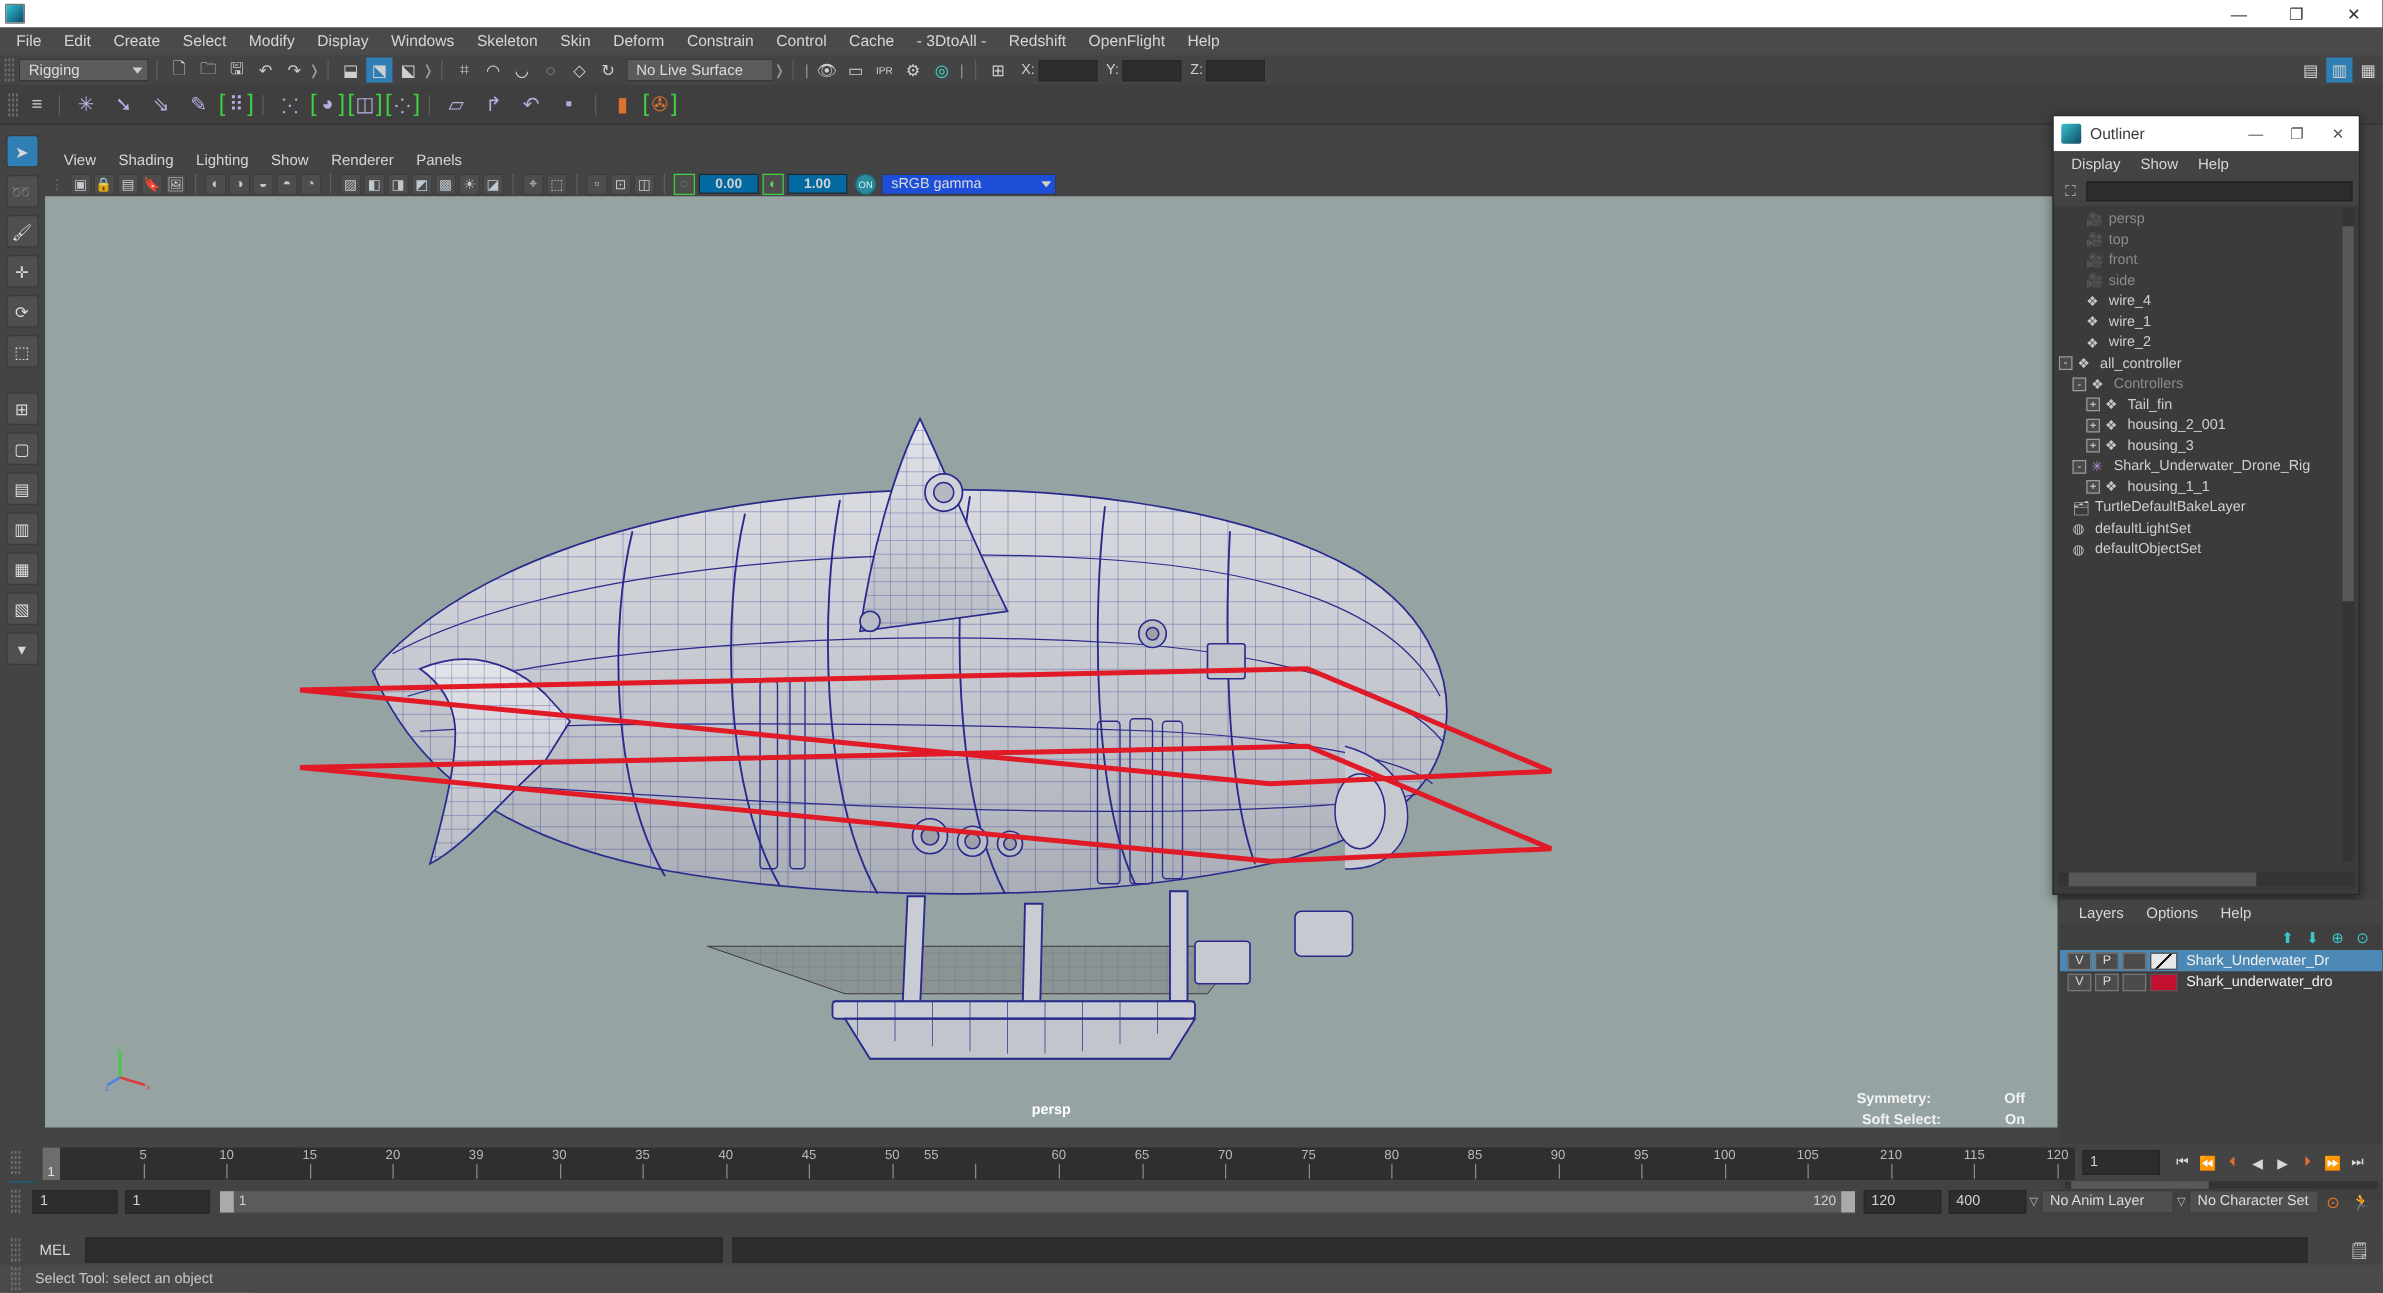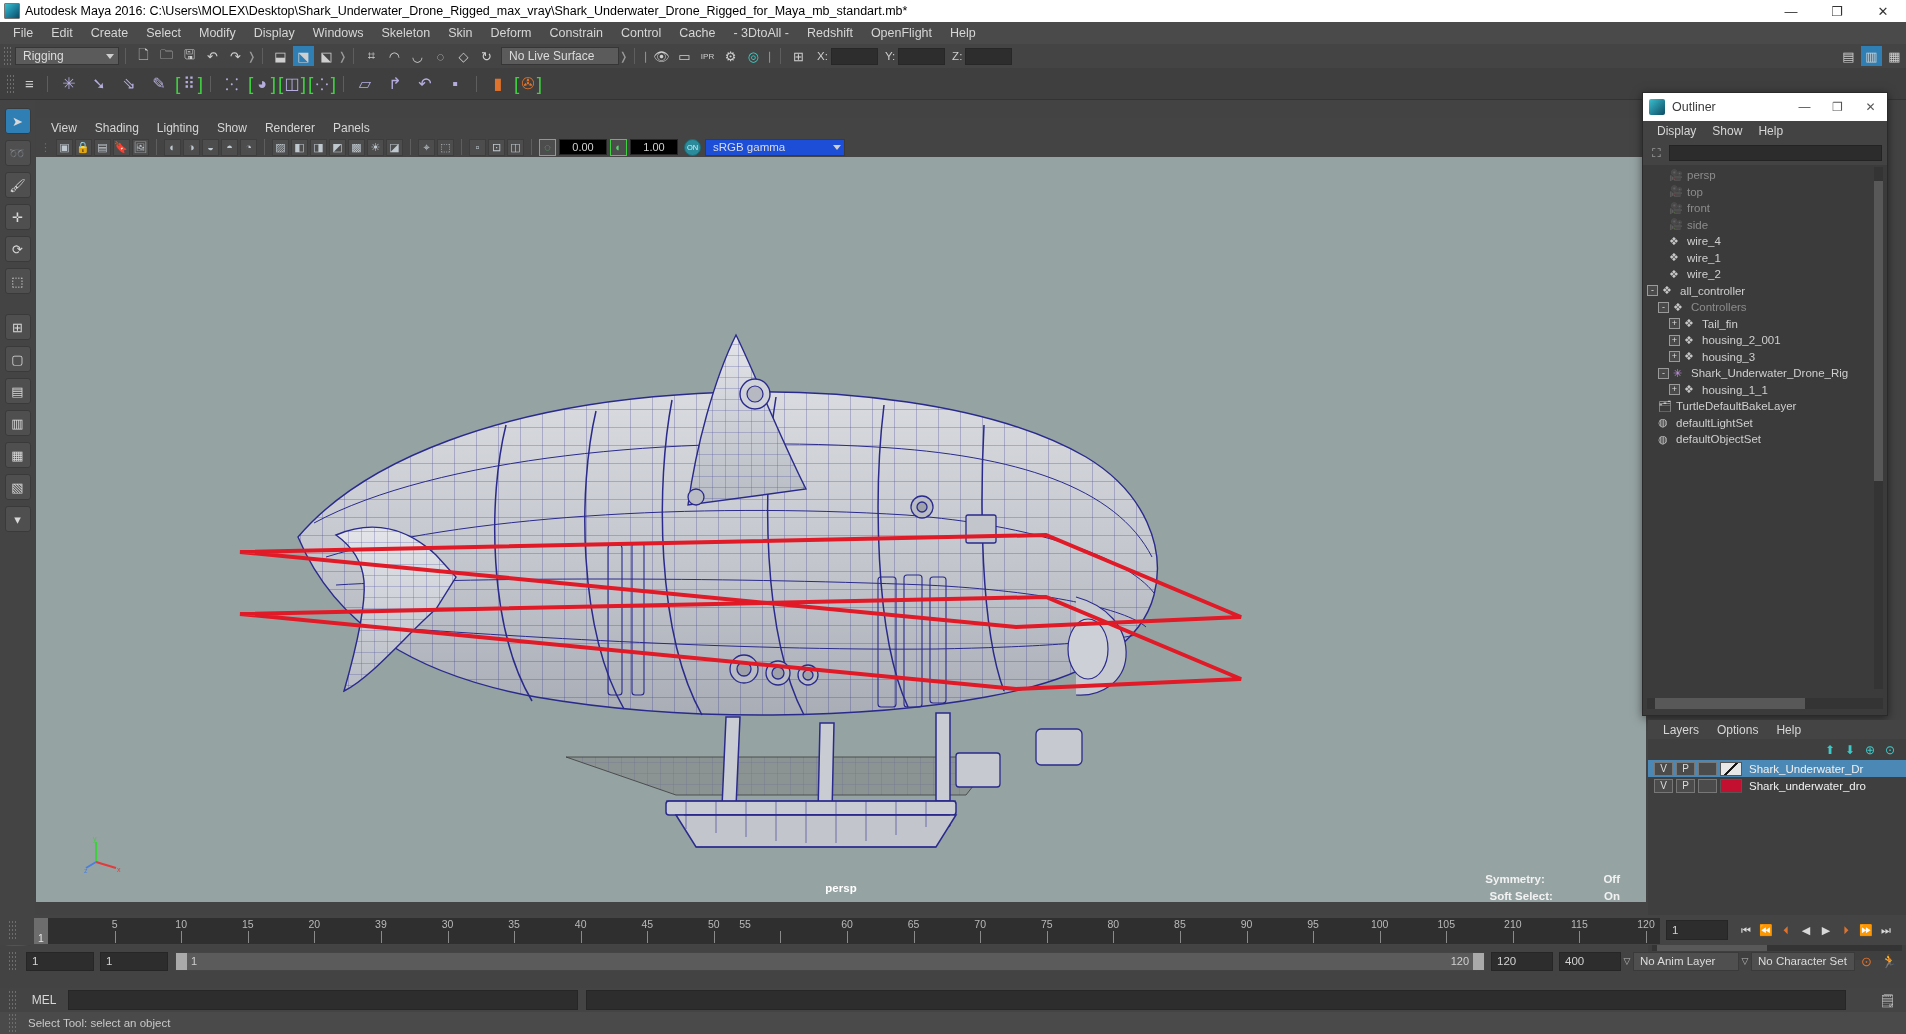--- a/index.html
+++ b/index.html
@@ -68,23 +68,23 @@
   
   .vpmenubar{ position:absolute; left:36px; top:118px; width:1610px; height:19px;
     background:#444; display:flex; align-items:center; padding-left:6px; }
   .vpmenubar span{ padding:1px 9px; font-size:12px; color:#d6d6d6; }
   .vptools{ position:absolute; left:36px; top:137px; width:1610px; height:20px;
     background:#444; display:flex; align-items:center; }
   .vtb{ width:17px;height:17px;margin:0 1px;display:flex;align-items:center;
     justify-content:center; color:#bfc8cf; font-size:11px; background:#4d4d4d;
     border:1px solid #3d3d3d; }
   .vtb.plain{ background:none;border:none; }
-  .vnum{ width:48px;height:16px;background:#000000;border:1px solid #262626;
+  .vnum{ width:48px;height:16px;background:#0369a1;border:1px solid #262626;
      color:#d2d2d2;font-size:11px;display:flex;align-items:center;
-     justify-content:center; margin:0 2px; }
+     justify-content:center; margin:0 2px;font-weight:bold; }
   .onbadge{ width:17px;height:17px;border-radius:50%;background:#2b8b9b;
     color:#cfefff;font-size:7.5px;display:flex;align-items:center;
     justify-content:center;margin:0 4px; border:1px solid #1d6b78;}
   .gammacombo{ height:17px; background:#1d4ed8; border:1px solid #3a3a3a;
     width:140px; display:flex;align-items:center;padding:0 3px 0 7px;
     font-size:11.5px;color:#dcdcdc;}
   .gammacombo .arw{ margin-left:auto;border-left:4px solid transparent;
     border-right:4px solid transparent;border-top:5px solid #cfcfcf;}
 
   
@@ -197,21 +197,20 @@
      color:#ddd;font-size:11.5px;padding:0 5px;outline:none;}
   .statusbar{ position:absolute; left:0; top:1012px; width:1906px; height:22px;
      background:#4a4a4a; display:flex; align-items:center; }
   .statusbar .st{ font-size:11.5px;color:#c8c8c8;margin-left:8px; }
 </style>
 </head>
 <body>
 
 <div class="titlebar">
   <div class="tb-icon"></div>
-  <div class="tb-text">Autodesk Maya 2016: C:\Users\MOLEX\Desktop\Shark_Underwater_Drone_Rigged_max_vray\Shark_Underwater_Drone_Rigged_for_Maya_mb_standart.mb*</div>
   <div class="win-btns">
     <div>—</div>
     <div>❐</div>
     <div class="close">✕</div>
   </div>
 </div>
 
 <div class="menubar" id="menubar">
     <span>File</span>
     <span>Edit</span>

